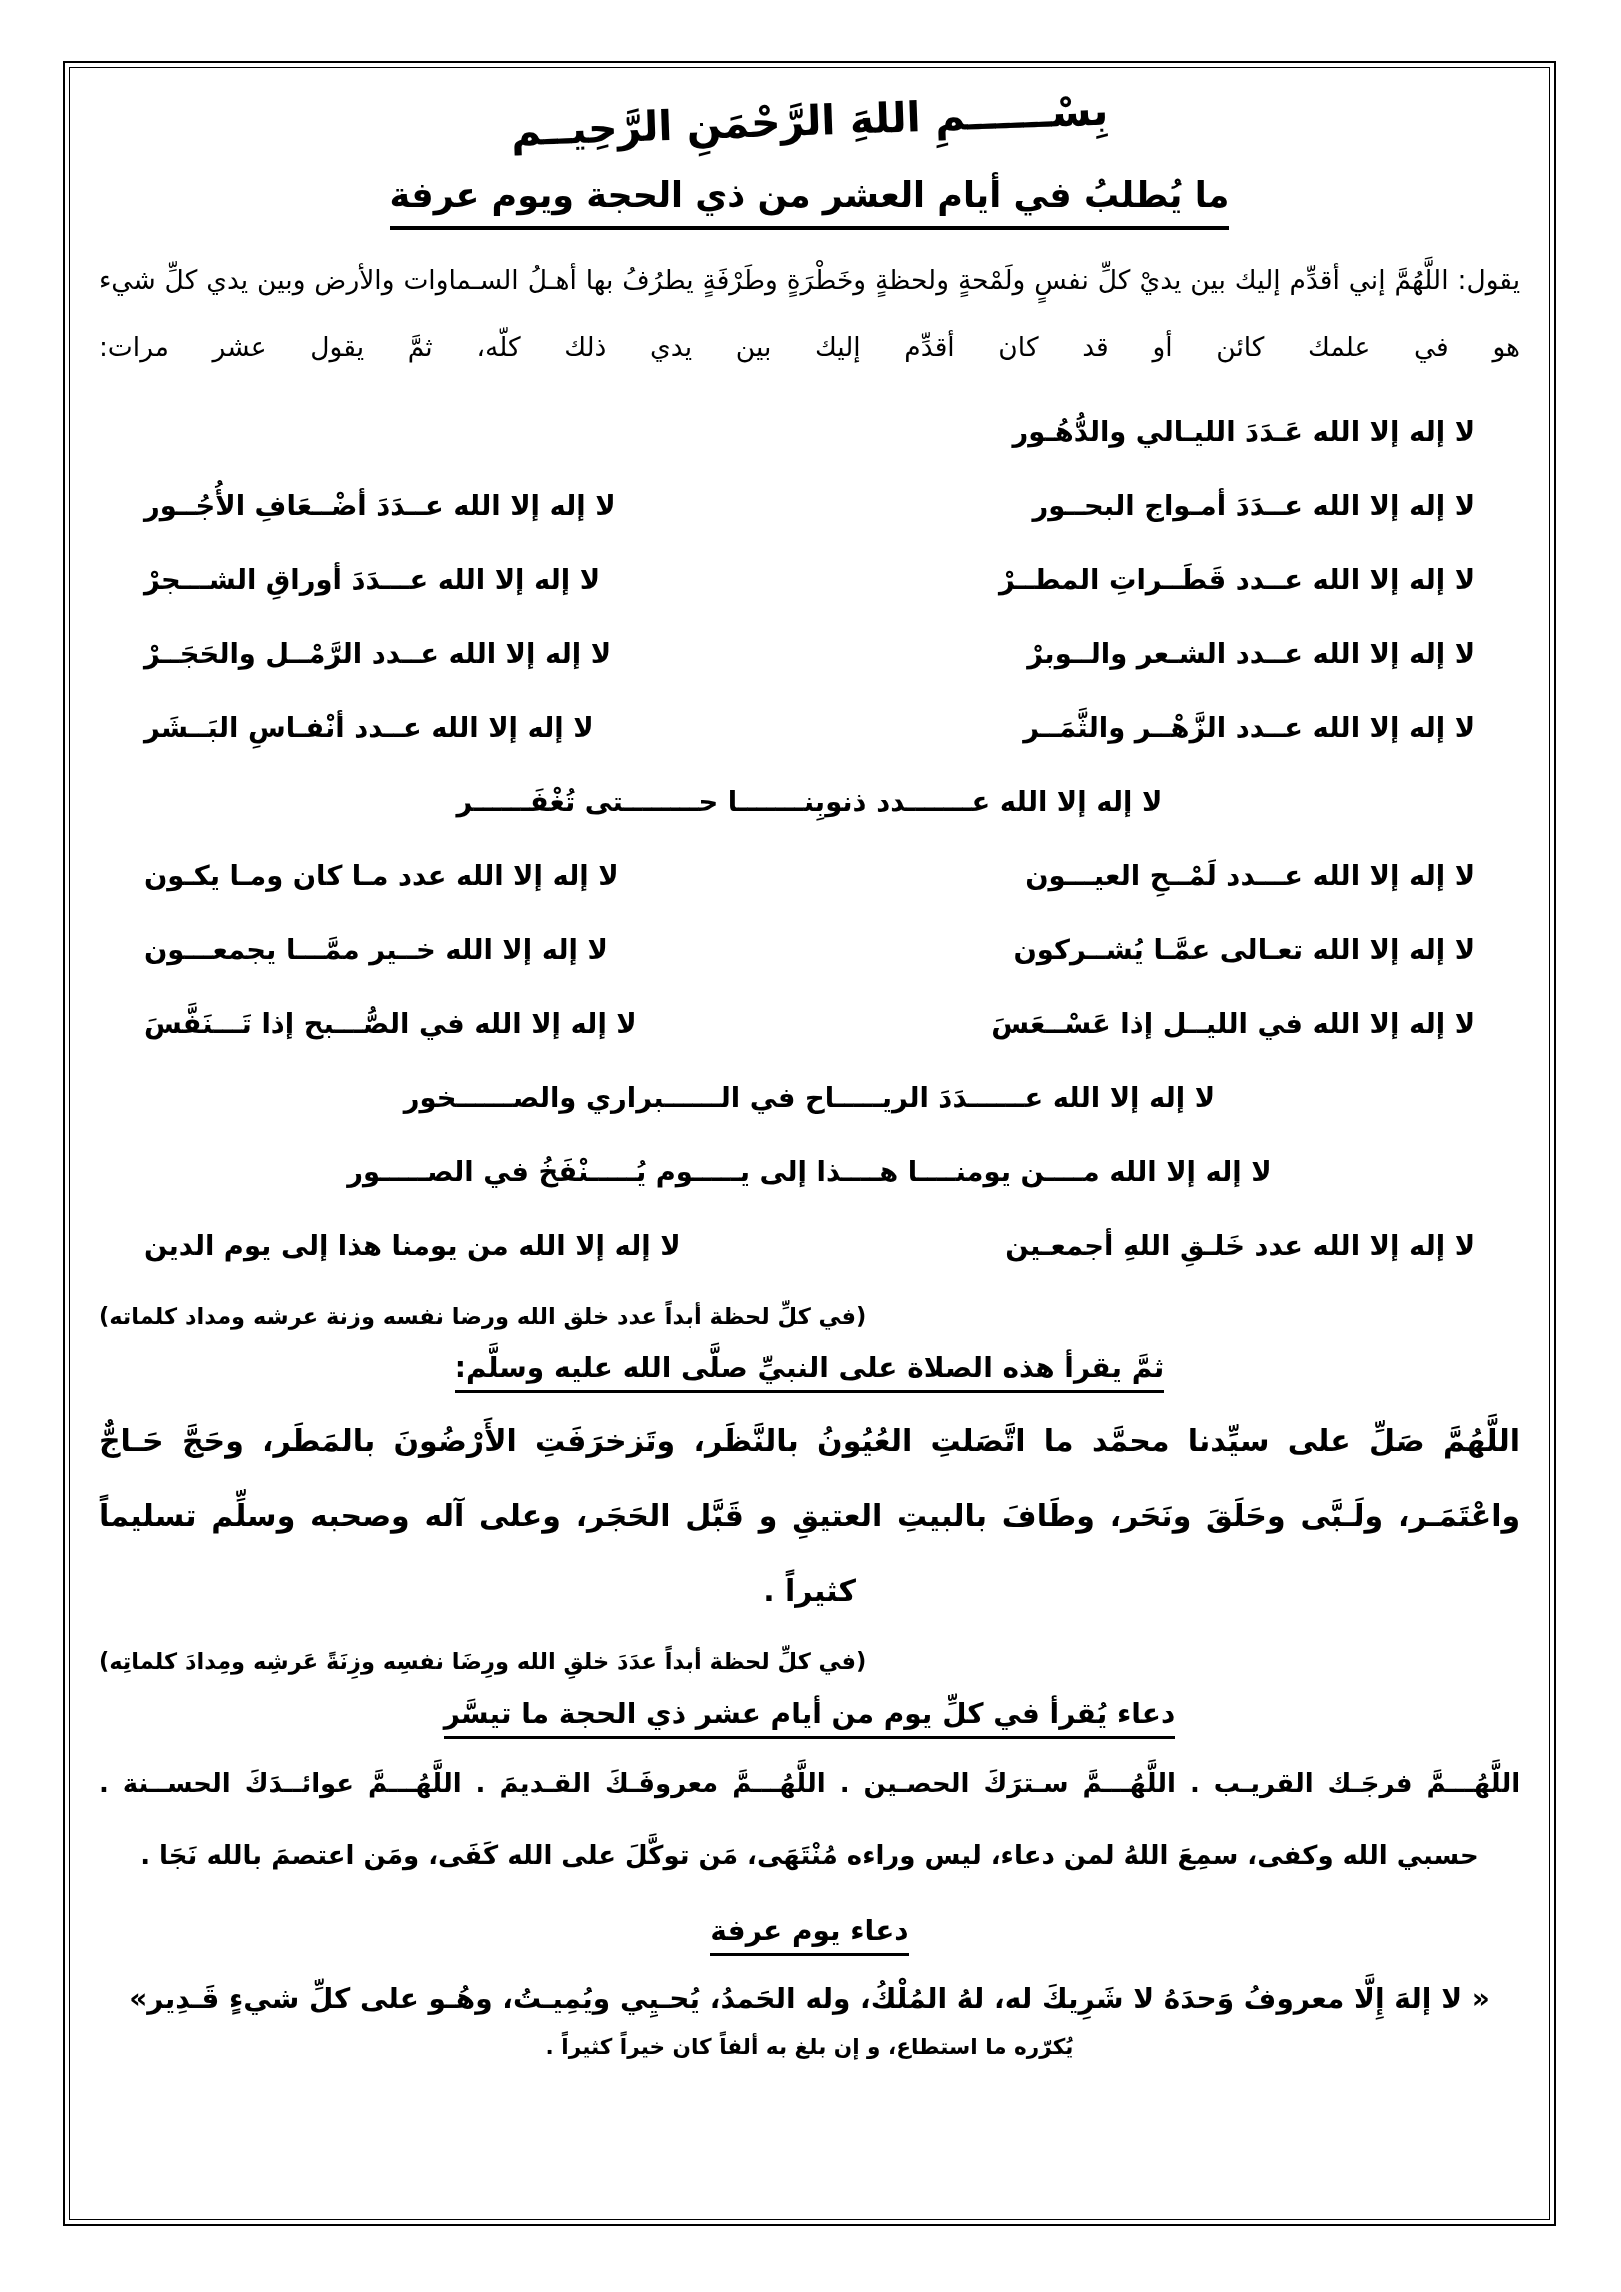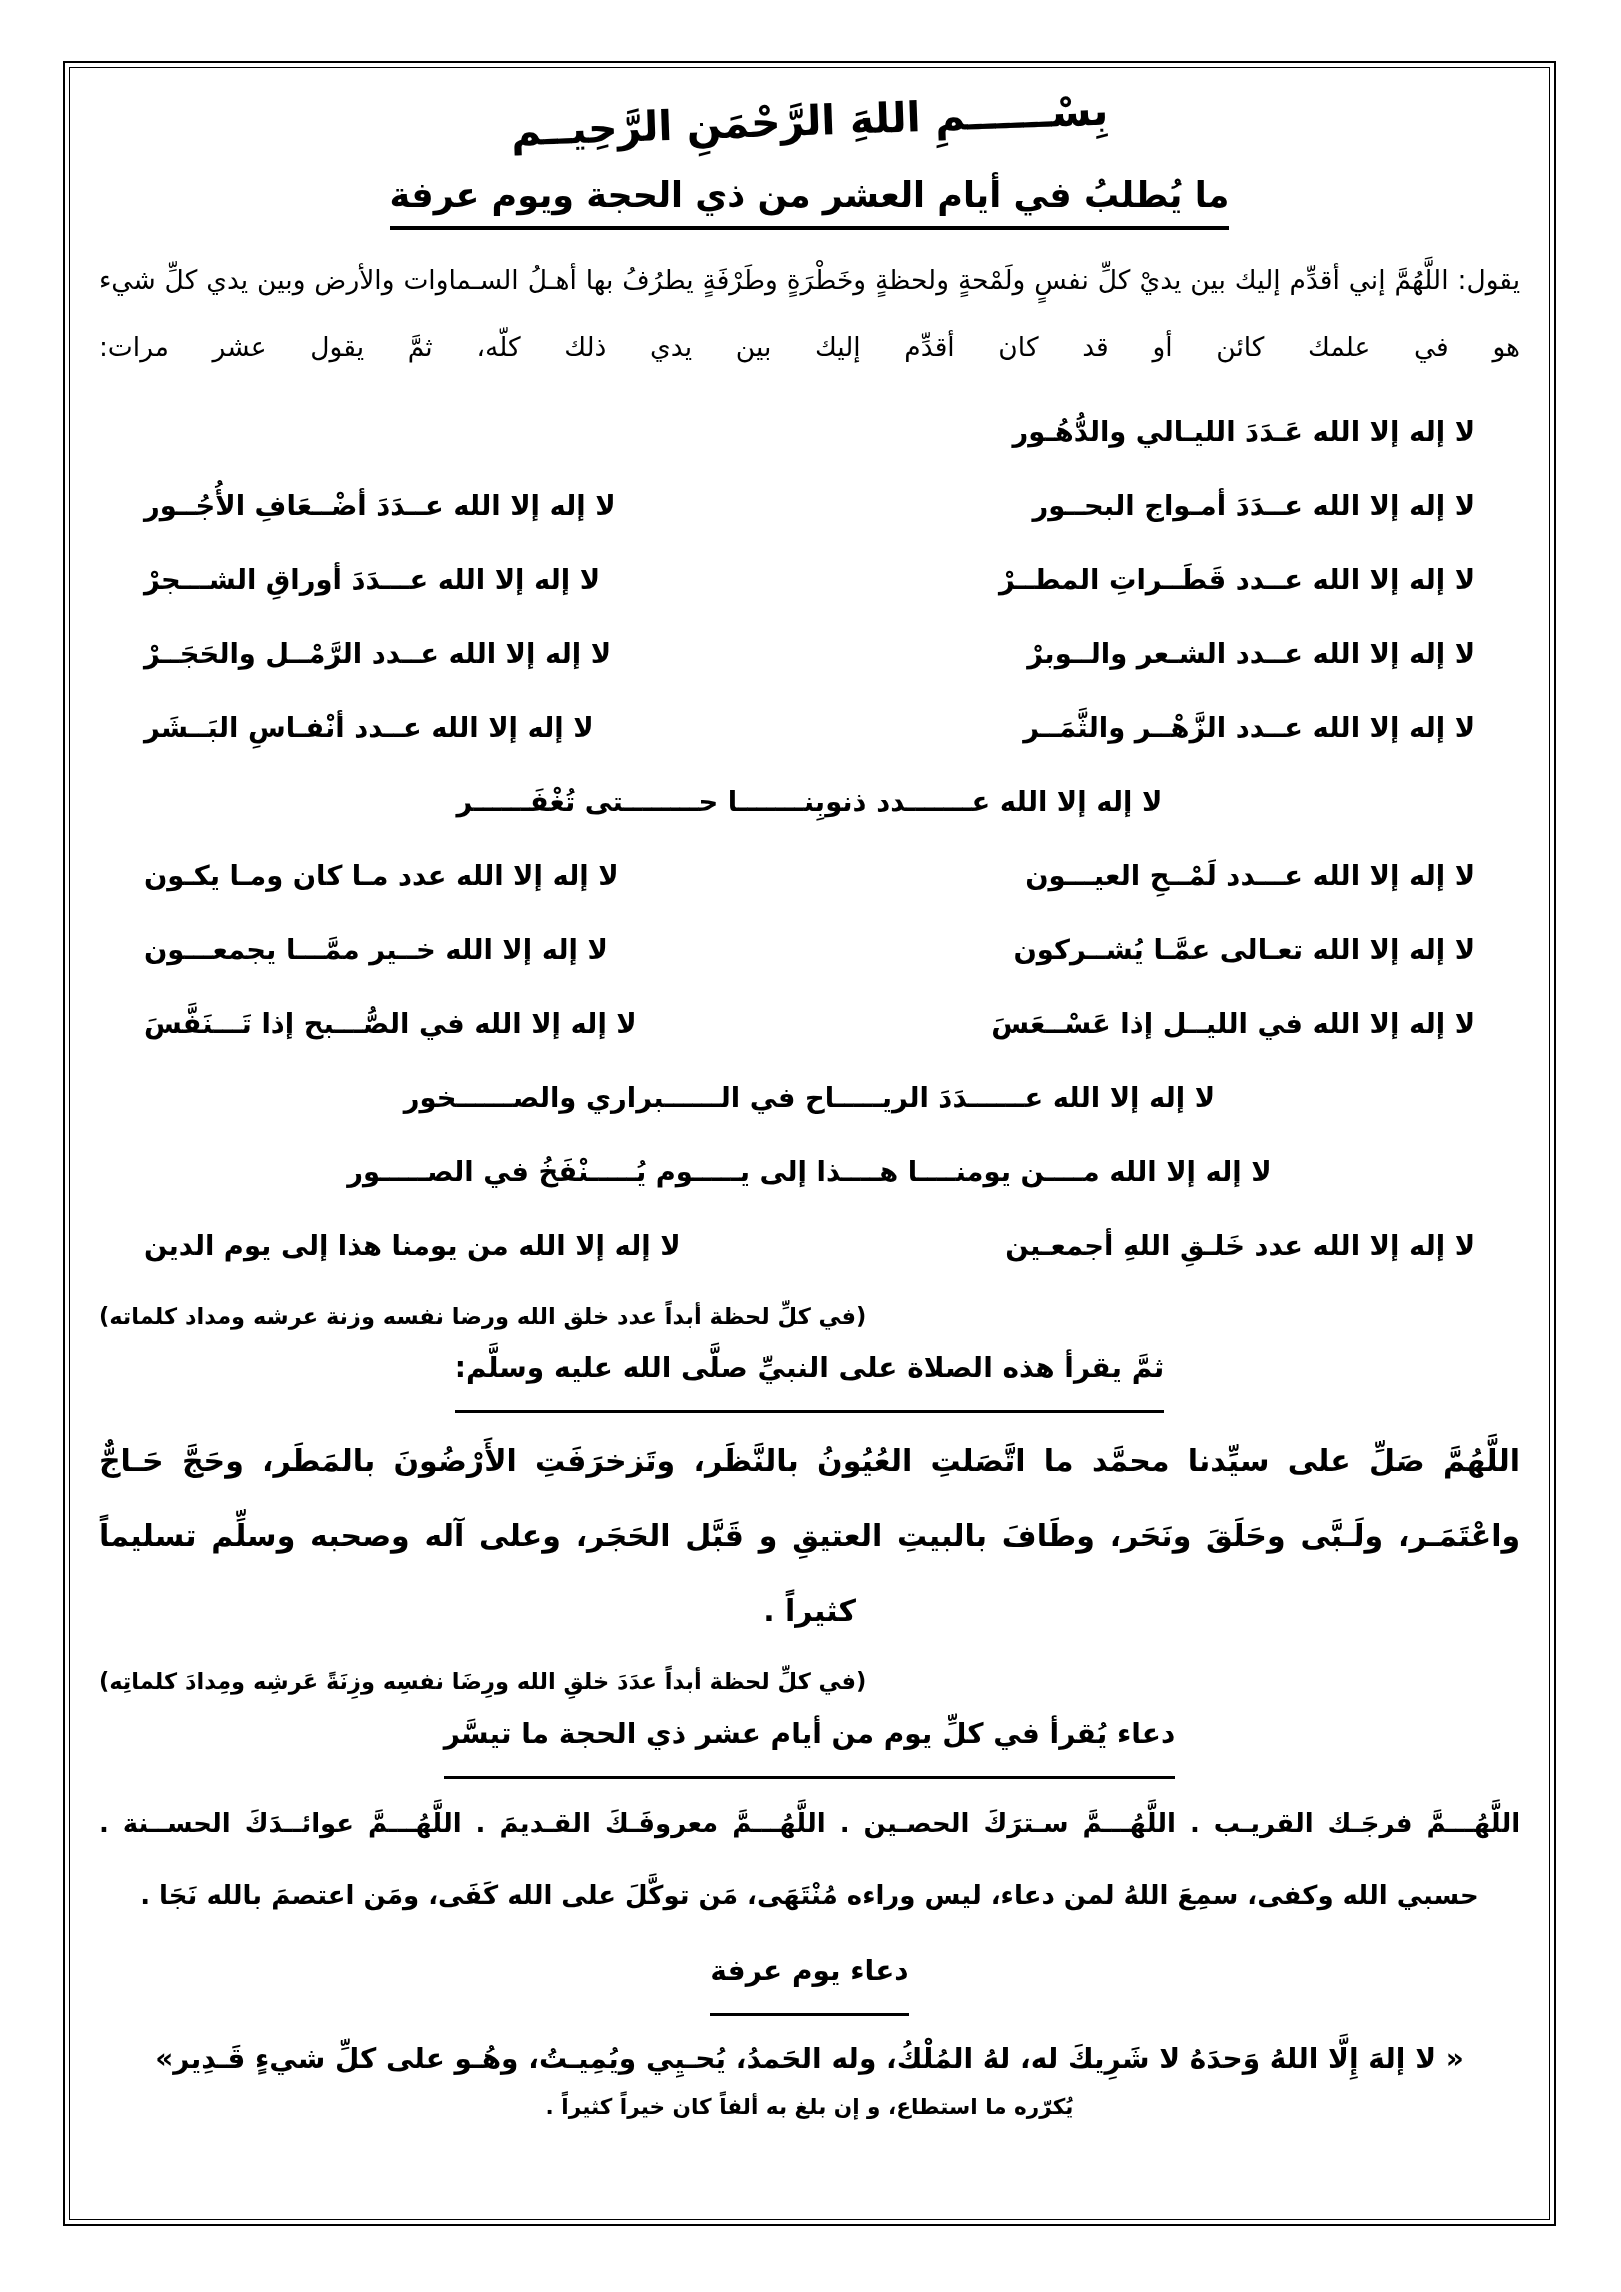--- a/index.html
+++ b/index.html
@@ -78,21 +78,21 @@
   }
   .sec-heading{
     text-align:center;
     margin-top:21.6px;
   }
   .sec-heading .h-text{
     display:inline-block;
     font-size:28px;
     font-weight:bold;
     border-bottom:3.9px solid #000;
-    padding-bottom:25px;
+    padding-bottom:5px;
     line-height:1.25;
   }
   .para{
     margin-top:9.8px;
     font-size:30px;
     font-weight:bold;
     line-height:2.5;
     text-align:justify;
     text-align-last:center;
   }
@@ -201,21 +201,21 @@
 
         <div class="dua-block">
           <div class="dua-line">اللَّهُـــمَّ فرجَـك القريـب . اللَّهُـــمَّ سـترَكَ الحصـين . اللَّهُـــمَّ معروفَـكَ القـديمَ . اللَّهُـــمَّ عوائــدَكَ الحســنة .</div>
           <div class="dua-line center">حسبي الله وكفى، سمِعَ اللهُ لمن دعاء، ليس وراءه مُنْتَهَى، مَن توكَّلَ على الله كَفَى، ومَن اعتصمَ بالله نَجَا .</div>
         </div>
 
         <div class="sec-heading">
           <span class="h-text">دعاء يوم عرفة</span>
         </div>
 
-        <div class="arafah">« لا إلهَ إِلَّا اللهُ وَحدَهُ لا شَرِيكَ له، لهُ المُلْكُ، وله الحَمدُ، يُحـيِي ويُمِيـتُ، وهُـو على كلِّ شيءٍ قَـدِير»</div>
+        <div class="arafah">« لا إلهَ إِلَّا معروفُ وَحدَهُ لا شَرِيكَ له، لهُ المُلْكُ، وله الحَمدُ، يُحـيِي ويُمِيـتُ، وهُـو على كلِّ شيءٍ قَـدِير»</div>
 
         <div class="footer-note">يُكرّره ما استطاع، و إن بلغ به ألفاً كان خيراً كثيراً .</div>
 
       </div>
     </div>
   </div>
 </div>
 
 
 </body></html>

